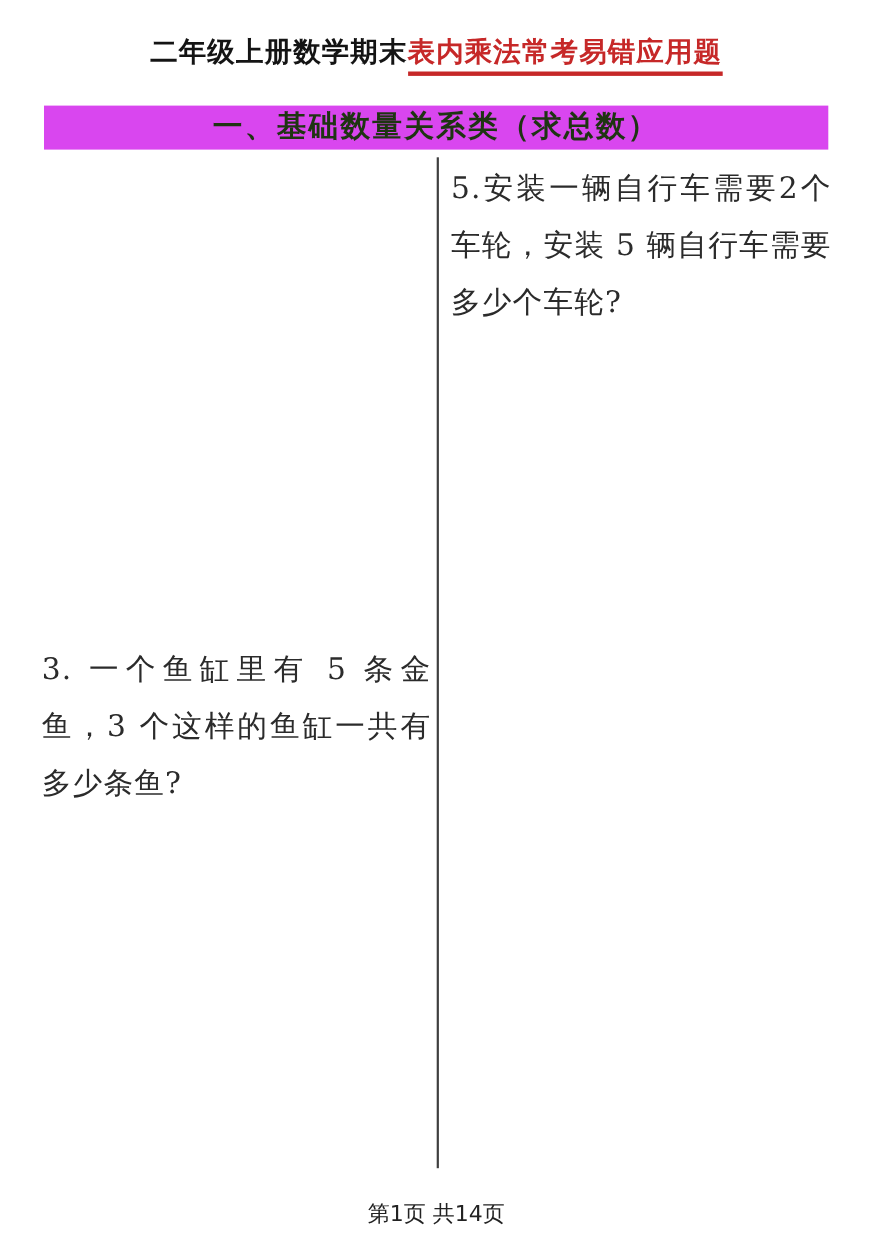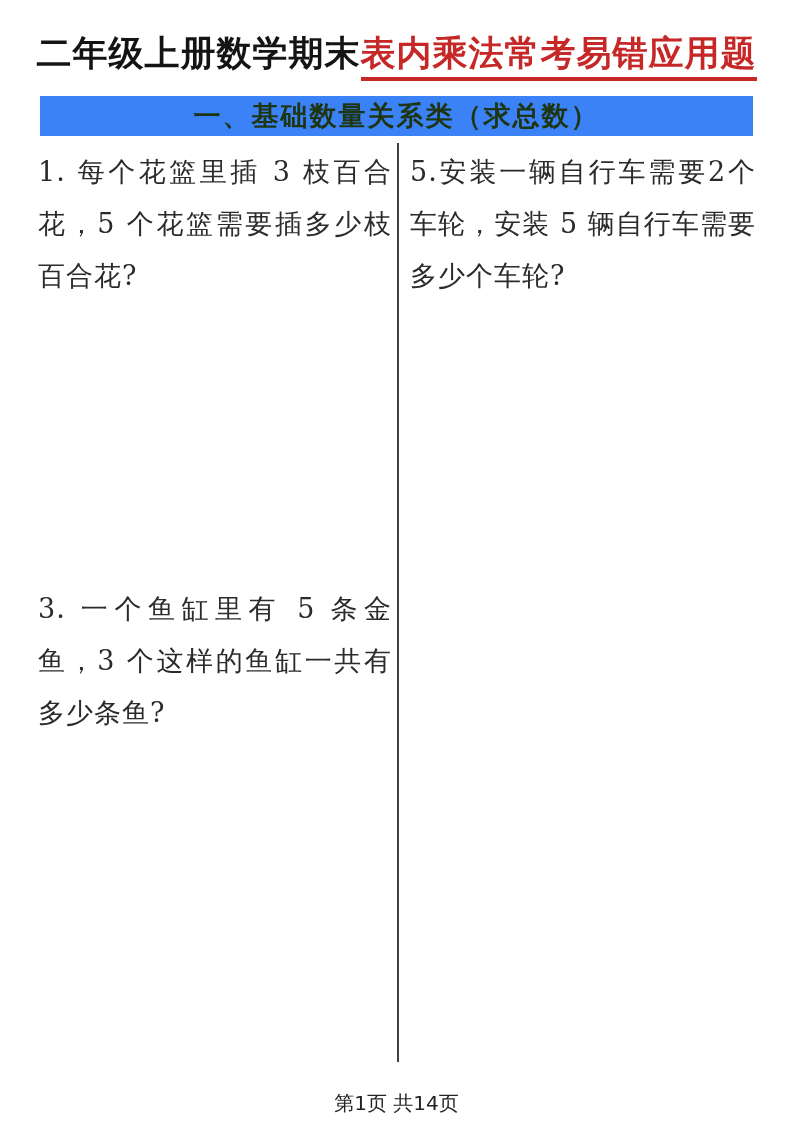--- a/index.html
+++ b/index.html
@@ -14,38 +14,38 @@
     background: #ffffff;
     overflow: hidden;
     font-family: "DejaVu Serif", serif;
   }
   .title {
     position: absolute;
     top: 30px;
     left: 0;
     width: 100%;
     text-align: center;
-    font-size: 35px;
+    font-size: 25px;
     font-weight: bold;
     white-space: nowrap;
     letter-spacing: 1px;
     color: #141414;
   }
   .title .t-red {
     color: #c62828;
     border-bottom: 4px solid #c62828;
     padding-bottom: 4px;
   }
   .section-bar {
     position: absolute;
     left: 40px;
     top: 96px;
     width: 713px;
     height: 40px;
-    background: #3b82f6;
+    background: #d946ef;
     text-align: center;
     line-height: 40px;
     font-size: 27px;
     font-weight: bold;
     letter-spacing: 2px;
     color: #1e3512;
   }
   .divider {
     position: absolute;
     left: 397px;
@@ -92,21 +92,20 @@
   <div class="title">
     <span class="t-black">二年级上册数学期末</span><span class="t-red">表内乘法常考易错应用题</span>
   </div>
 
   <div class="section-bar">
     <span>一、基础数量关系类（求总数）</span>
   </div>
 
   <div class="divider"></div>
 
-  <div class="problem p-left p1">1. 每个花篮里插 3 枝百合花，5 个花篮需要插多少枝百合花?</div>
 
 
   <div class="problem p-left p3">3. 一个鱼缸里有 5 条金鱼，3 个这样的鱼缸一共有多少条鱼?</div>
 
 
   <div class="problem p-right p5">5.安装一辆自行车需要2个车轮，安装 5 辆自行车需要多少个车轮?</div>
 
 
 
 

